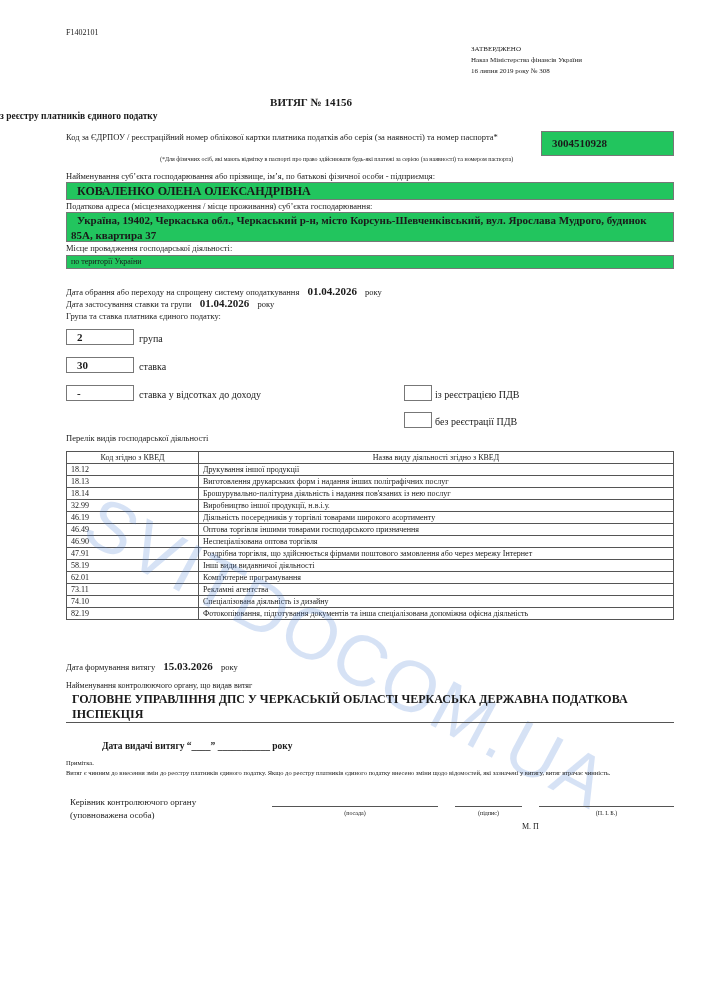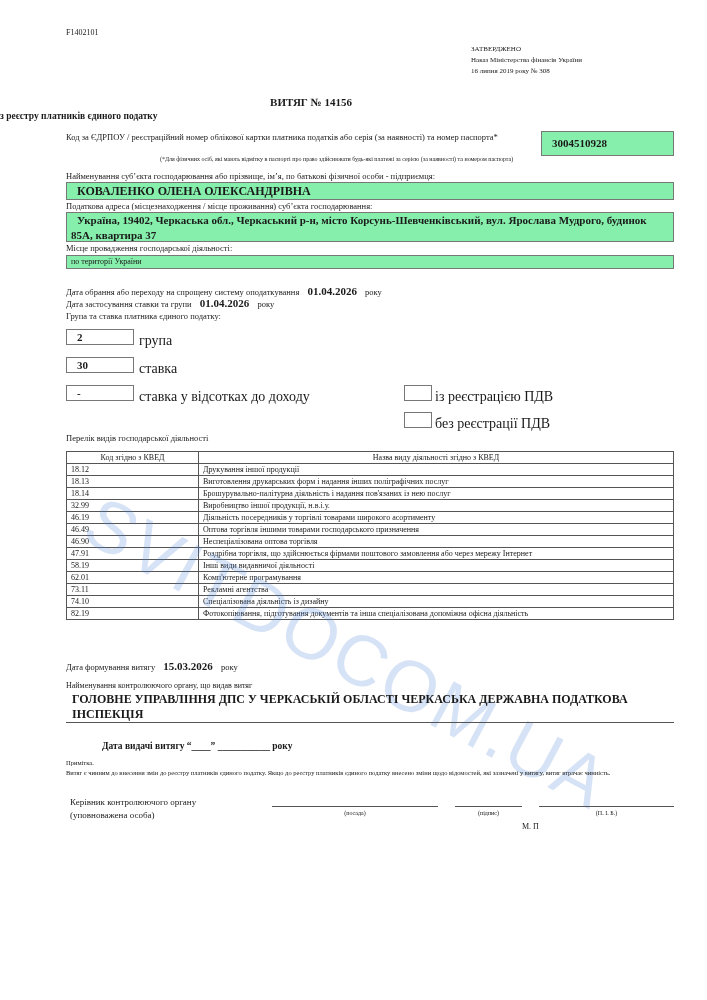--- a/index.html
+++ b/index.html
@@ -1,21 +1,21 @@
 <!DOCTYPE html>
 <html><head>
 <meta charset="utf-8">
 <style>
   html, body { margin: 0; padding: 0; background: #ffffff; }
   body {
     width: 707px; height: 1000px; position: relative; overflow: hidden;
     font-family: "Liberation Serif", "DejaVu Serif", serif; color: #1a1a1a;
   }
   .abs { position: absolute; }
-  .box { position: absolute; border: 1px solid #777; box-sizing: border-box; background: #86efac; }
+  .box { position: absolute; border: 1px solid #777; box-sizing: border-box; background: #22c55e; }
 
   #form-code { left: 66px; top: 28px; font-size: 8px; }
   #approval { left: 471px; top: 44px; font-size: 7px; line-height: 11px; }
   #doc-title { left: 0; width: 622px; top: 96px; text-align: center; font-size: 11px; font-weight: bold; }
   #doc-subtitle { left: 0; width: 707px; top: 111px; text-align: left; font-size: 9.5px; font-weight: bold; }
 
   #id-label { left: 66px; top: 131px; width: 460px; font-size: 8.5px; line-height: 12px; }
   #id-box { left: 541px; top: 131px; width: 133px; height: 25px; border: 1px solid #777; }
   #id-value { position: absolute; left: 10px; top: 5px; font-size: 11px; font-weight: bold; }
   #id-note { left: 160px; top: 156px; font-size: 6px; }
@@ -32,21 +32,21 @@
   #place-box { left: 66px; top: 255px; width: 608px; height: 14px; }
   #place-value { position: absolute; left: 4px; top: 1px; font-size: 8px; }
 
   #date-simplified { left: 66px; top: 285px; font-size: 8.5px; white-space: nowrap; }
   #date-rate { left: 66px; top: 297px; font-size: 8.5px; white-space: nowrap; }
   .date-val { font-size: 11px; font-weight: bold; margin: 0 6px; }
   #group-rate-label { left: 66px; top: 311px; font-size: 8.5px; }
 
   .field-box { position: absolute; width: 68px; height: 16px; border: 1px solid #777; box-sizing: border-box; }
   .field-box span { position: absolute; left: 10px; top: 1px; font-size: 11px; font-weight: bold; }
-  .field-label { position: absolute; font-size: 14px; }
+  .field-label { position: absolute; font-size: 10px; }
   #group-box { left: 66px; top: 329px; } #group-label { left: 139px; top: 333px; }
   #rate-box { left: 66px; top: 357px; } #rate-label { left: 139px; top: 361px; }
   #percent-box { left: 66px; top: 385px; } #percent-label { left: 139px; top: 389px; }
 
   .vat-box { position: absolute; width: 28px; height: 16px; border: 1px solid #777; box-sizing: border-box; }
   #vat-with-box { left: 404px; top: 385px; } #vat-with-label { left: 435px; top: 389px; }
   #vat-without-box { left: 404px; top: 412px; } #vat-without-label { left: 435px; top: 416px; }
 
   #activities-label { left: 66px; top: 433px; font-size: 8.5px; }
 

